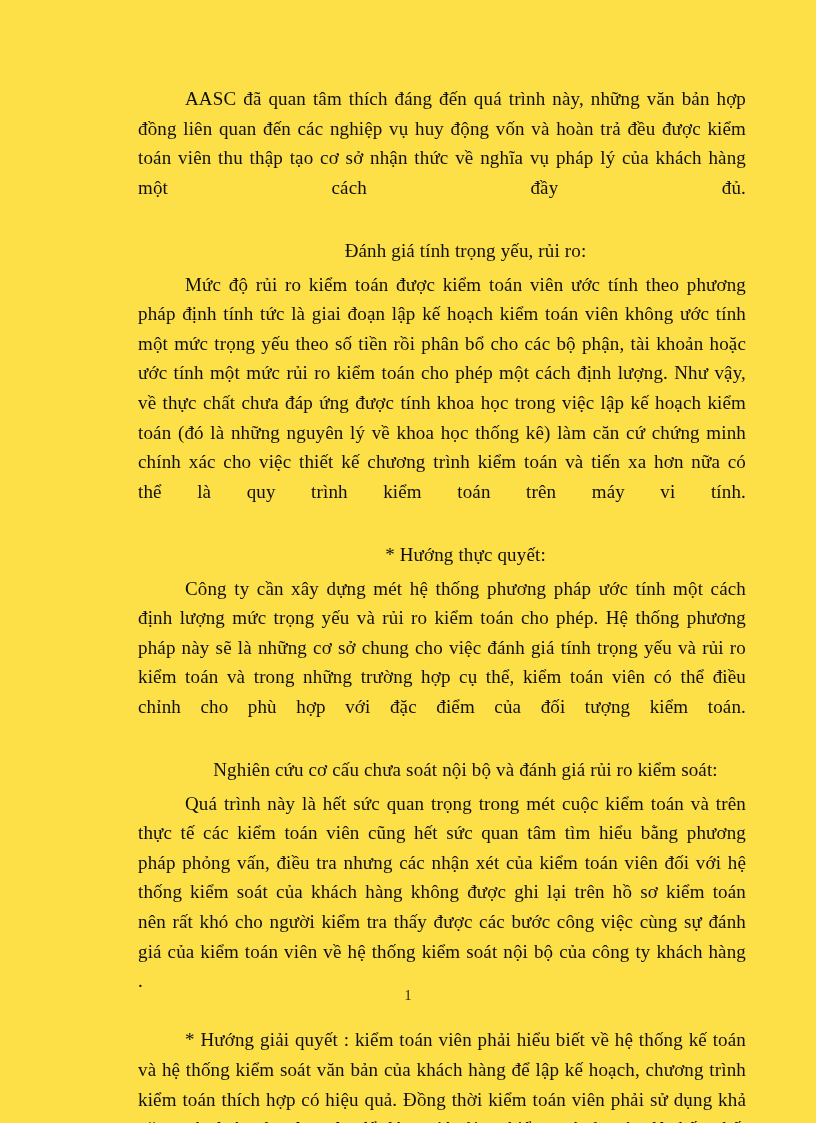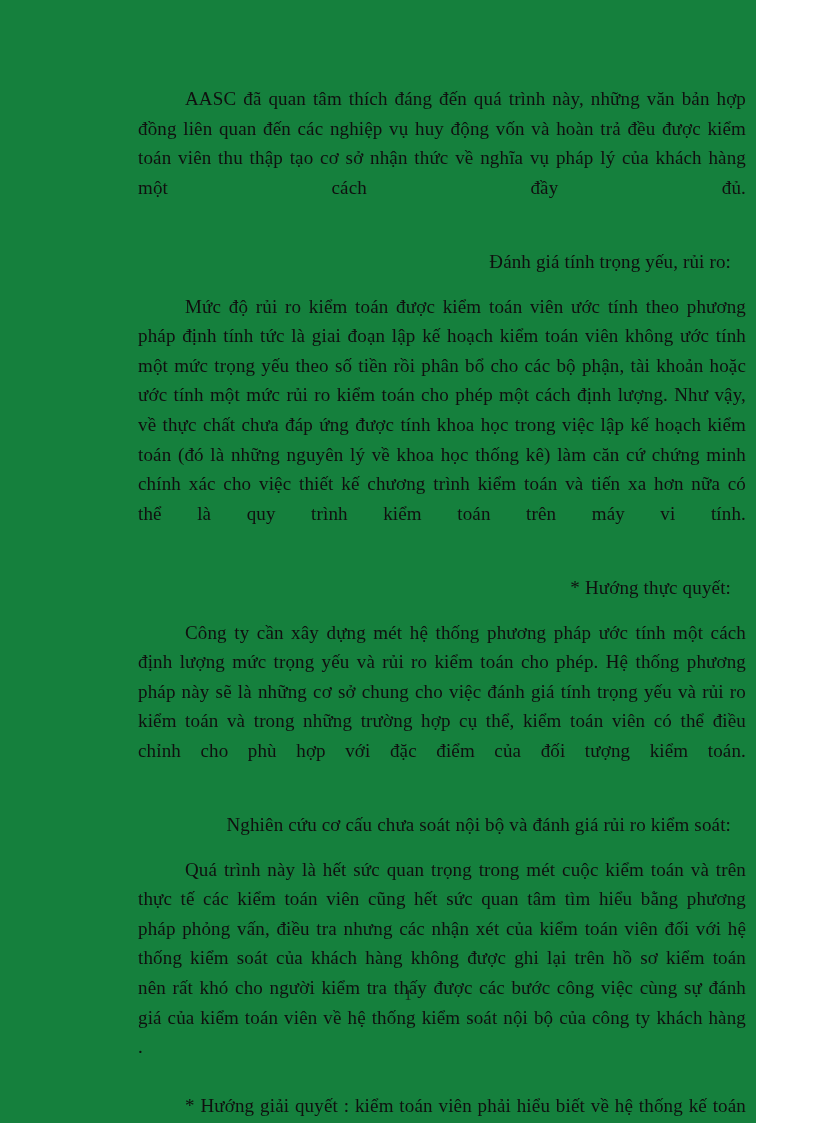--- a/index.html
+++ b/index.html
@@ -9,23 +9,23 @@
   body {
     width: 816px;
     height: 1123px;
     background: #ffffff;
     font-family: "Liberation Serif", "DejaVu Serif", serif;
     color: #000000;
     overflow: hidden;
   }
   .page {
     position: relative;
-    width: 756px;
+    width: 816px;
     height: 1123px;
-    background: #15803d;
+    background: #fde047;
     box-sizing: border-box;
   }
   .content {
     position: absolute;
     left: 138px;
     top: 84px;
     width: 608px;
   }
   p.para {
     margin: 0;
@@ -42,23 +42,23 @@
   p.para.tight {
     word-spacing: 0.4px;
   }
   
   p.para::after {
     content: "";
     display: inline-block;
     width: 100%;
   }
   p.nojust {
-    margin: 15px;
+    margin: 4px;
     padding: 0;
-    text-align: right;
+    text-align: center;
     font-size: 19.0px;
     line-height: 29.6px;
     letter-spacing: 0.15px;
     color: #100f0f;
     text-indent: 47px;
   }
   .pagenum {
     position: absolute;
     left: 0;
     top: 988px;

